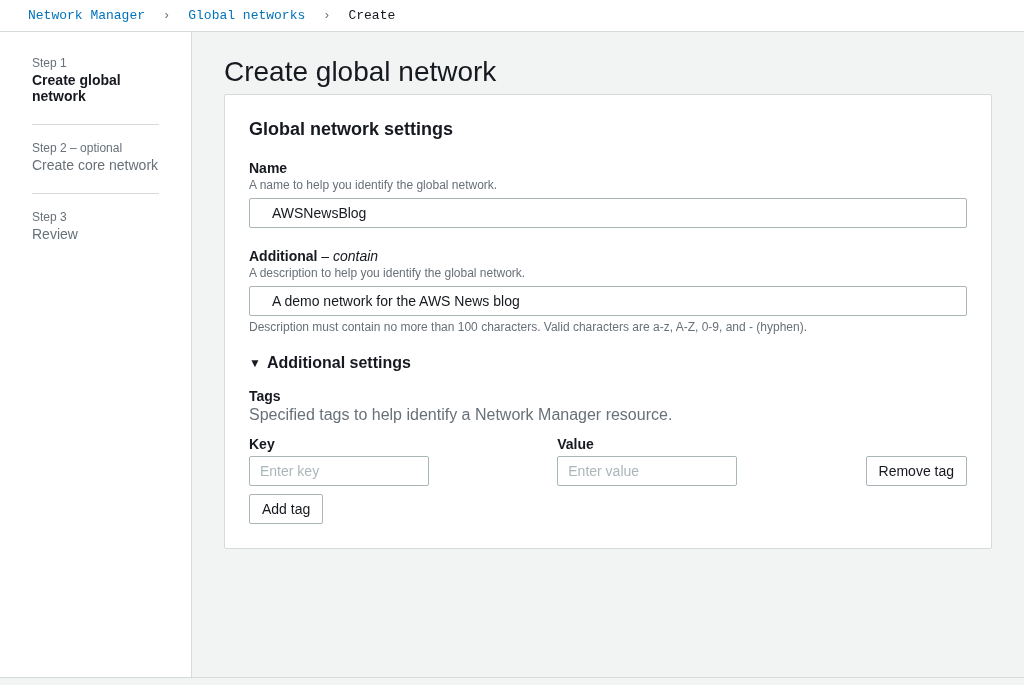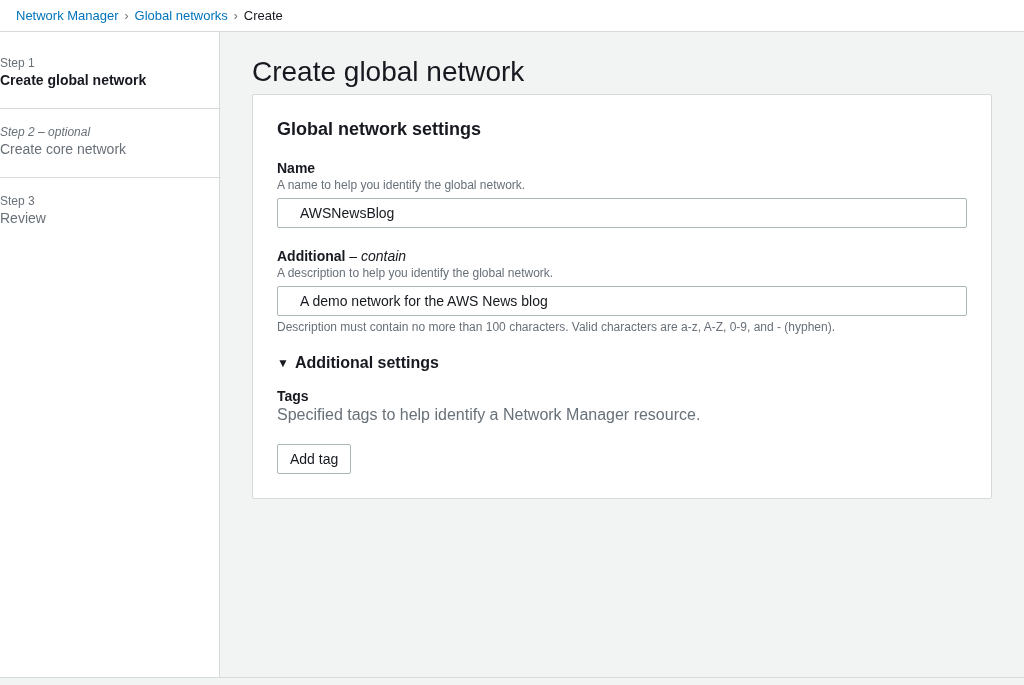--- a/index.html
+++ b/index.html
@@ -9,25 +9,26 @@
       background: #f2f3f3;
       color: #16191f;
       min-height: 685px;
       width: 1024px;
     }
 
     
     .breadcrumb-bar {
       background: #fff;
       border-bottom: 1px solid #d5dbdb;
-      padding: 8px 16px;
+      padding: 8px 28px;
       display: flex;
       align-items: center;
-      gap: 6px;
+      gap: 18px;
       font-size: 13px;
+      font-family: Liberation Mono, monospace;
     }
     .breadcrumb-link {
       color: #0073bb;
       text-decoration: none;
       cursor: pointer;
     }
     .breadcrumb-sep {
       color: #687078;
       font-size: 12px;
     }
@@ -36,36 +37,35 @@
     }
 
     
     .main-layout {
       display: flex;
       min-height: calc(685px - 40px);
     }
 
     
     .sidebar {
-      width: 220px;
+      width: 192px;
       background: #fff;
       border-right: 1px solid #d5dbdb;
-      padding: 24px 0;
+      padding: 24px 32px;
       flex-shrink: 0;
     }
     .step-item {
       margin-bottom: 20px;
     }
     .step-label {
       font-size: 12px;
       color: #687078;
       margin-bottom: 2px;
     }
     .step-label.optional-label {
-      font-style: italic;
     }
     .step-name {
       font-size: 14px;
       color: #687078;
     }
     .step-name.active {
       color: #16191f;
       font-weight: 700;
     }
     .step-divider {
@@ -303,20 +303,33 @@
       <div>
         <div class="accordion-header">
           <span class="accordion-icon">▼</span>
           <span>Additional settings</span>
         </div>
 
         <div>
           <div class="tags-label">Tags</div>
           <div class="tags-hint">Specified tags to help identify a Network Manager resource.</div>
 
+          <div class="tag-input-group">
+            <div class="tag-col-key">
+              <div class="tag-col-label">Key</div>
+              <input type="text" class="tag-input" placeholder="Enter key" style="">
+            </div>
+            <div class="tag-col-val">
+              <div class="tag-col-label">Value</div>
+              <input type="text" class="tag-input" placeholder="Enter value" style="">
+            </div>
+            <div style="padding-top: 20px;">
+              <button class="btn-remove-tag">Remove tag</button>
+            </div>
+          </div>
 
           <div>
             <button class="btn-add-tag">Add tag</button>
           </div>
         </div>
       </div>
     </div>
   </div>
 </div>
 

